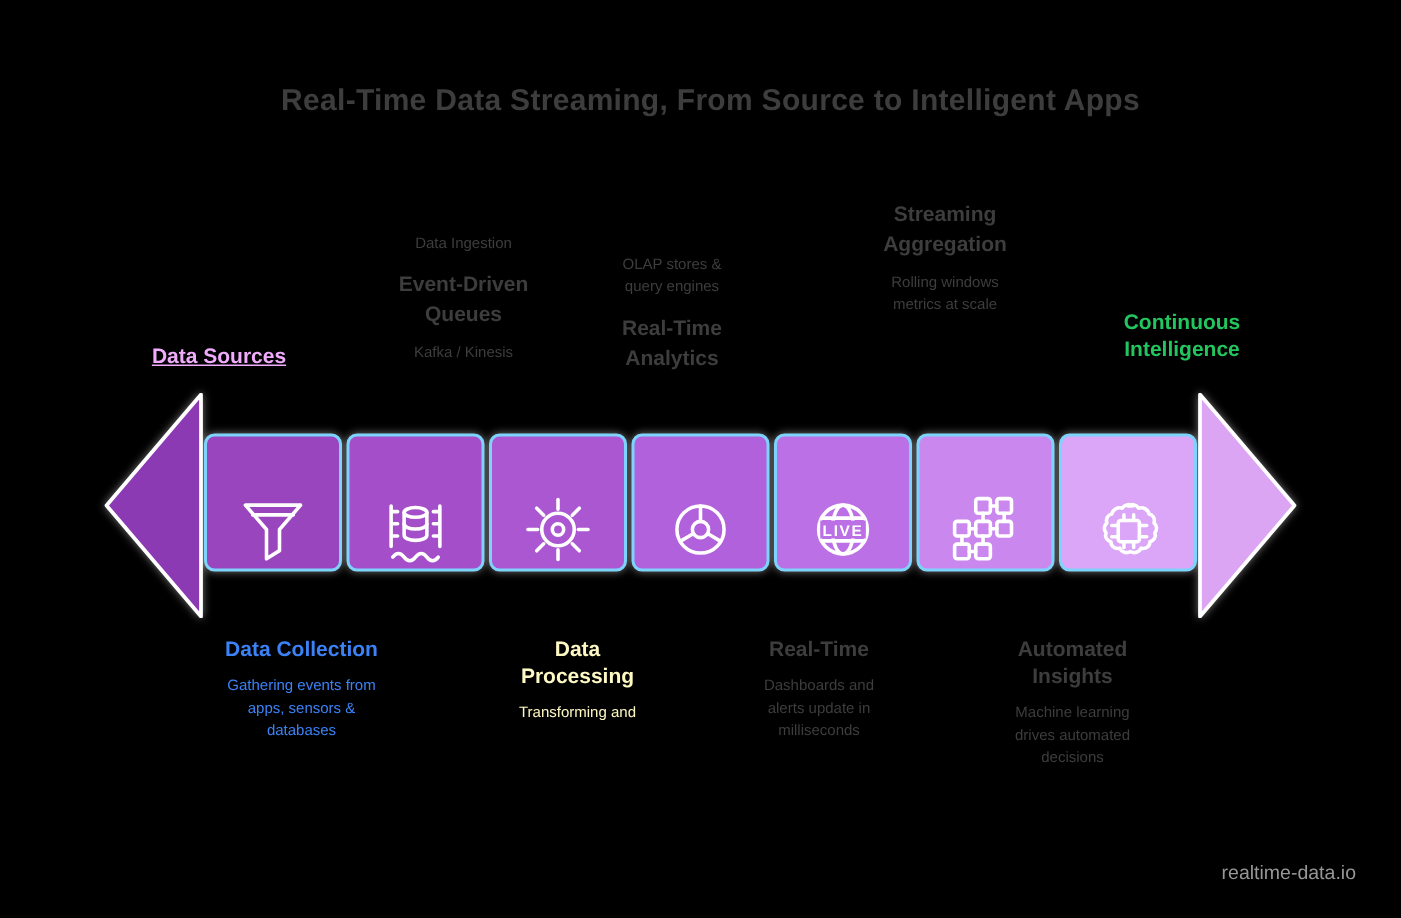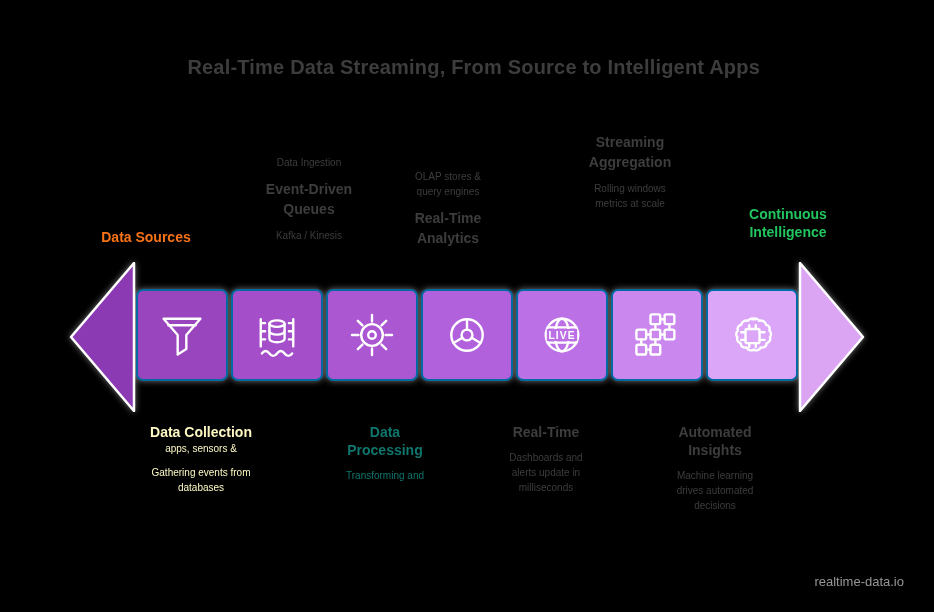--- a/index.html
+++ b/index.html
@@ -17,22 +17,22 @@
     position:absolute;left:68px;top:262px;width:800px;height:150px;
     filter:drop-shadow(0 0 3px rgba(255,255,255,.45));
   }
   .arrowhead{position:absolute;top:0;width:68px;height:150px;}
   .arrowhead.left{left:0;}
   .arrowhead.right{left:730px;}
   .boxes{
     position:absolute;left:68px;top:27px;display:flex;gap:3px;
   }
   .step-box{
-    width:88px;height:88px;border:2px solid #0369a1;border-radius:7px;
-    display:flex;align-items:center;justify-content:center;flex:0 0 auto;
+    width:88px;height:88px;border:2px solid #7dd3fc;border-radius:7px;
+    display:flex;align-items:flex-end;justify-content:center;flex:0 0 auto;
   }
   .step-box svg{display:block;}
   
   .ann{
     position:absolute;width:190px;transform:translateX(-50%);
     text-align:center;color:#3d3d3d;
   }
   .ln{display:block;}
   .ln.h{font-size:14px;font-weight:700;line-height:18px;}
   .ln.b{font-size:14px;font-weight:700;line-height:20px;}
@@ -49,21 +49,21 @@
   #ann-b-3{left:715px;top:423px;}
   .watermark{
     position:absolute;right:30px;top:574px;font-size:13px;color:#979797;
   }
 </style>
 </head>
 <body style="background: rgb(0, 0, 0);">
 
 <div class="title" style="color: rgb(61, 61, 61);">Real-Time Data Streaming, From Source to Intelligent Apps</div>
 
-<div class="ann" id="ann-a-0" style="color: #f97316;">
+<div class="ann" id="ann-a-0" style="color: #f0abfc; text-decoration: underline;">
     <span class="ln h">Data Sources</span>
   </div>
 <div class="ann" id="ann-a-1" style="color: rgb(61, 61, 61);">
     <span class="ln s">Data Ingestion</span>
     <span class="ln b gap">Event-Driven</span>
     <span class="ln b">Queues</span>
     <span class="ln s gap">Kafka / Kinesis</span>
   </div>
 <div class="ann" id="ann-a-2" style="color: rgb(61, 61, 61);">
     <span class="ln s">OLAP stores &amp;</span>
@@ -154,27 +154,27 @@
       </svg>
     </div>
 
   </div>
 
   <svg class="arrowhead right" viewBox="0 0 68 150">
     <polygon points="2,1 2,149 65,75" fill="#dca5f4" stroke="#ffffff" stroke-width="2.5" stroke-linejoin="round"></polygon>
   </svg>
 </div>
 
-<div class="ann" id="ann-b-0" style="color: #fef9c3;">
+<div class="ann" id="ann-b-0" style="color: #3b82f6;">
     <span class="ln h">Data Collection</span>
+    <span class="ln s gap">Gathering events from</span>
     <span class="ln s">apps, sensors &amp;</span>
-    <span class="ln s gap">Gathering events from</span>
     <span class="ln s">databases</span>
   </div>
-<div class="ann" id="ann-b-1" style="color: #0f766e;">
+<div class="ann" id="ann-b-1" style="color: #fef9c3;">
     <span class="ln h">Data</span>
     <span class="ln h">Processing</span>
     <span class="ln s gap">Transforming and</span>
   </div>
 <div class="ann" id="ann-b-2" style="color: rgb(61, 61, 61);">
     <span class="ln h">Real-Time</span>
     <span class="ln s gap">Dashboards and</span>
     <span class="ln s">alerts update in</span>
     <span class="ln s">milliseconds</span>
   </div>

